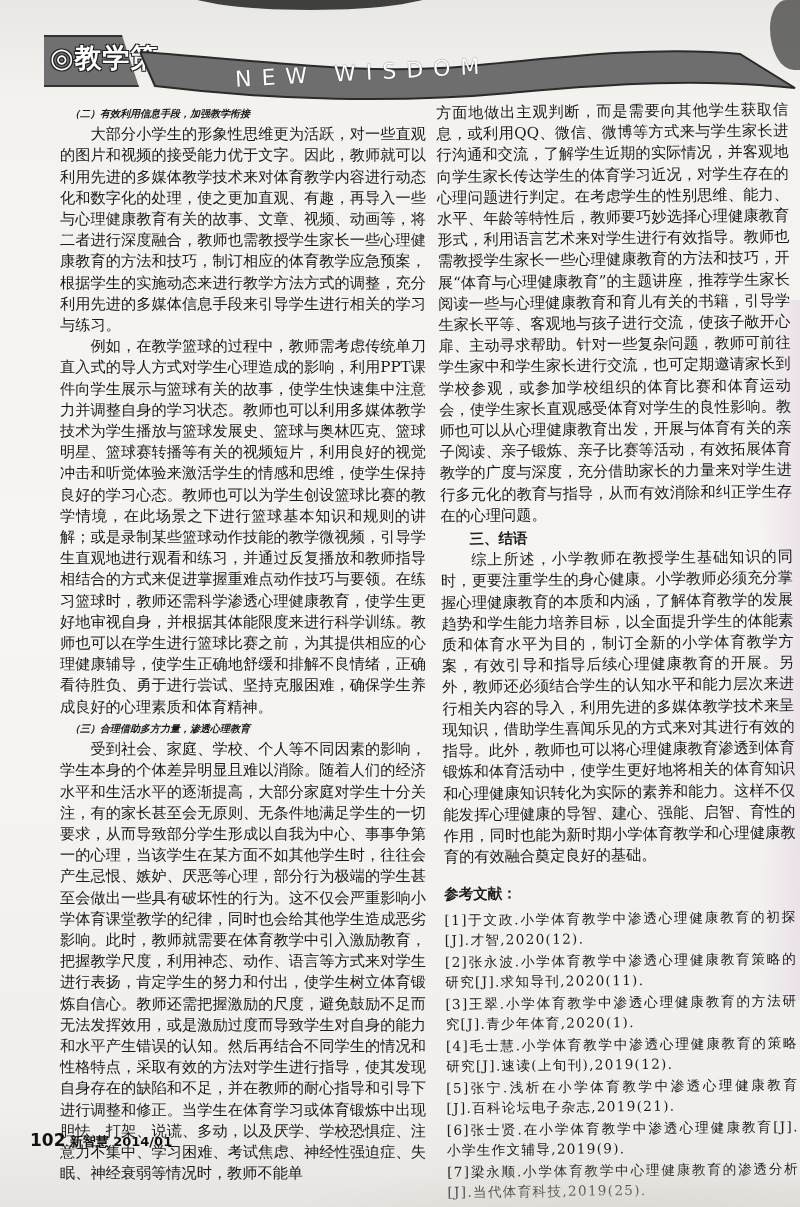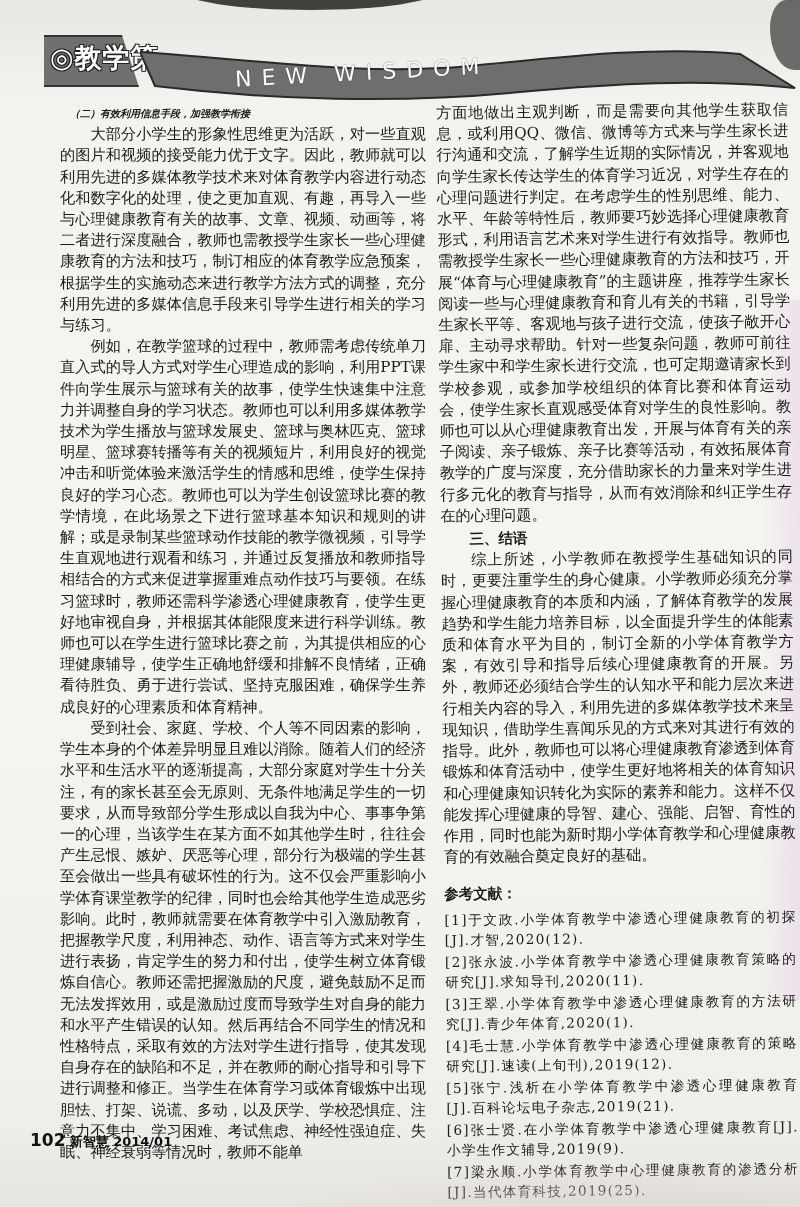--- a/index.html
+++ b/index.html
@@ -99,20 +99,21 @@
   <svg class="ribbon" viewBox="0 0 660 55" preserveAspectRatio="none">
     <path d="M0,4 C120,12 220,28 330,18 C430,8 520,-2 600,6 L655,40 C560,30 470,36 380,44 C260,56 130,52 15,38 Z" fill="#6e6e6e" stroke="#2a2a2a" stroke-width="2"></path>
   </svg>
   <div class="ribbon-text">NEW WISDOM</div>
 </div>
 
 <div class="col col-left">
   <p class="sub-head">（二）有效利用信息手段，加强教学衔接</p>
   <p>大部分小学生的形象性思维更为活跃，对一些直观的图片和视频的接受能力优于文字。因此，教师就可以利用先进的多媒体教学技术来对体育教学内容进行动态化和数字化的处理，使之更加直观、有趣，再导入一些与心理健康教育有关的故事、文章、视频、动画等，将二者进行深度融合，教师也需教授学生家长一些心理健康教育的方法和技巧，制订相应的体育教学应急预案，根据学生的实施动态来进行教学方法方式的调整，充分利用先进的多媒体信息手段来引导学生进行相关的学习与练习。</p>
   <p>例如，在教学篮球的过程中，教师需考虑传统单刀直入式的导人方式对学生心理造成的影响，利用PPT课件向学生展示与篮球有关的故事，使学生快速集中注意力并调整自身的学习状态。教师也可以利用多媒体教学技术为学生播放与篮球发展史、篮球与奥林匹克、篮球明星、篮球赛转播等有关的视频短片，利用良好的视觉冲击和听觉体验来激活学生的情感和思维，使学生保持良好的学习心态。教师也可以为学生创设篮球比赛的教学情境，在此场景之下进行篮球基本知识和规则的讲解；或是录制某些篮球动作技能的教学微视频，引导学生直观地进行观看和练习，并通过反复播放和教师指导相结合的方式来促进掌握重难点动作技巧与要领。在练习篮球时，教师还需科学渗透心理健康教育，使学生更好地审视自身，并根据其体能限度来进行科学训练。教师也可以在学生进行篮球比赛之前，为其提供相应的心理健康辅导，使学生正确地舒缓和排解不良情绪，正确看待胜负、勇于进行尝试、坚持克服困难，确保学生养成良好的心理素质和体育精神。</p>
+  <p class="sub-head">（三）合理借助多方力量，渗透心理教育</p>
   <p>受到社会、家庭、学校、个人等不同因素的影响，学生本身的个体差异明显且难以消除。随着人们的经济水平和生活水平的逐渐提高，大部分家庭对学生十分关注，有的家长甚至会无原则、无条件地满足学生的一切要求，从而导致部分学生形成以自我为中心、事事争第一的心理，当该学生在某方面不如其他学生时，往往会产生忌恨、嫉妒、厌恶等心理，部分行为极端的学生甚至会做出一些具有破坏性的行为。这不仅会严重影响小学体育课堂教学的纪律，同时也会给其他学生造成恶劣影响。此时，教师就需要在体育教学中引入激励教育，把握教学尺度，利用神态、动作、语言等方式来对学生进行表扬，肯定学生的努力和付出，使学生树立体育锻炼自信心。教师还需把握激励的尺度，避免鼓励不足而无法发挥效用，或是激励过度而导致学生对自身的能力和水平产生错误的认知。然后再结合不同学生的情况和性格特点，采取有效的方法对学生进行指导，使其发现自身存在的缺陷和不足，并在教师的耐心指导和引导下进行调整和修正。当学生在体育学习或体育锻炼中出现胆怯、打架、说谎、多动，以及厌学、学校恐惧症、注意力不集中、学习困难、考试焦虑、神经性强迫症、失眠、神经衰弱等情况时，教师不能单</p>
 </div>
 
 <div class="col col-right">
   <p style="text-indent:0">方面地做出主观判断，而是需要向其他学生获取信息，或利用QQ、微信、微博等方式来与学生家长进行沟通和交流，了解学生近期的实际情况，并客观地向学生家长传达学生的体育学习近况，对学生存在的心理问题进行判定。在考虑学生的性别思维、能力、水平、年龄等特性后，教师要巧妙选择心理健康教育形式，利用语言艺术来对学生进行有效指导。教师也需教授学生家长一些心理健康教育的方法和技巧，开展“体育与心理健康教育”的主题讲座，推荐学生家长阅读一些与心理健康教育和育儿有关的书籍，引导学生家长平等、客观地与孩子进行交流，使孩子敞开心扉、主动寻求帮助。针对一些复杂问题，教师可前往学生家中和学生家长进行交流，也可定期邀请家长到学校参观，或参加学校组织的体育比赛和体育运动会，使学生家长直观感受体育对学生的良性影响。教师也可以从心理健康教育出发，开展与体育有关的亲子阅读、亲子锻炼、亲子比赛等活动，有效拓展体育教学的广度与深度，充分借助家长的力量来对学生进行多元化的教育与指导，从而有效消除和纠正学生存在的心理问题。</p>
   <p class="sec-head">三、结语</p>
   <p>综上所述，小学教师在教授学生基础知识的同时，更要注重学生的身心健康。小学教师必须充分掌握心理健康教育的本质和内涵，了解体育教学的发展趋势和学生能力培养目标，以全面提升学生的体能素质和体育水平为目的，制订全新的小学体育教学方案，有效引导和指导后续心理健康教育的开展。另外，教师还必须结合学生的认知水平和能力层次来进行相关内容的导入，利用先进的多媒体教学技术来呈现知识，借助学生喜闻乐见的方式来对其进行有效的指导。此外，教师也可以将心理健康教育渗透到体育锻炼和体育活动中，使学生更好地将相关的体育知识和心理健康知识转化为实际的素养和能力。这样不仅能发挥心理健康的导智、建心、强能、启智、育性的作用，同时也能为新时期小学体育教学和心理健康教育的有效融合奠定良好的基础。</p>
   <div class="refs-title">参考文献：</div>
   <div class="ref">[1]于文政.小学体育教学中渗透心理健康教育的初探[J].才智,2020(12).</div>
   <div class="ref">[2]张永波.小学体育教学中渗透心理健康教育策略的研究[J].求知导刊,2020(11).</div>

